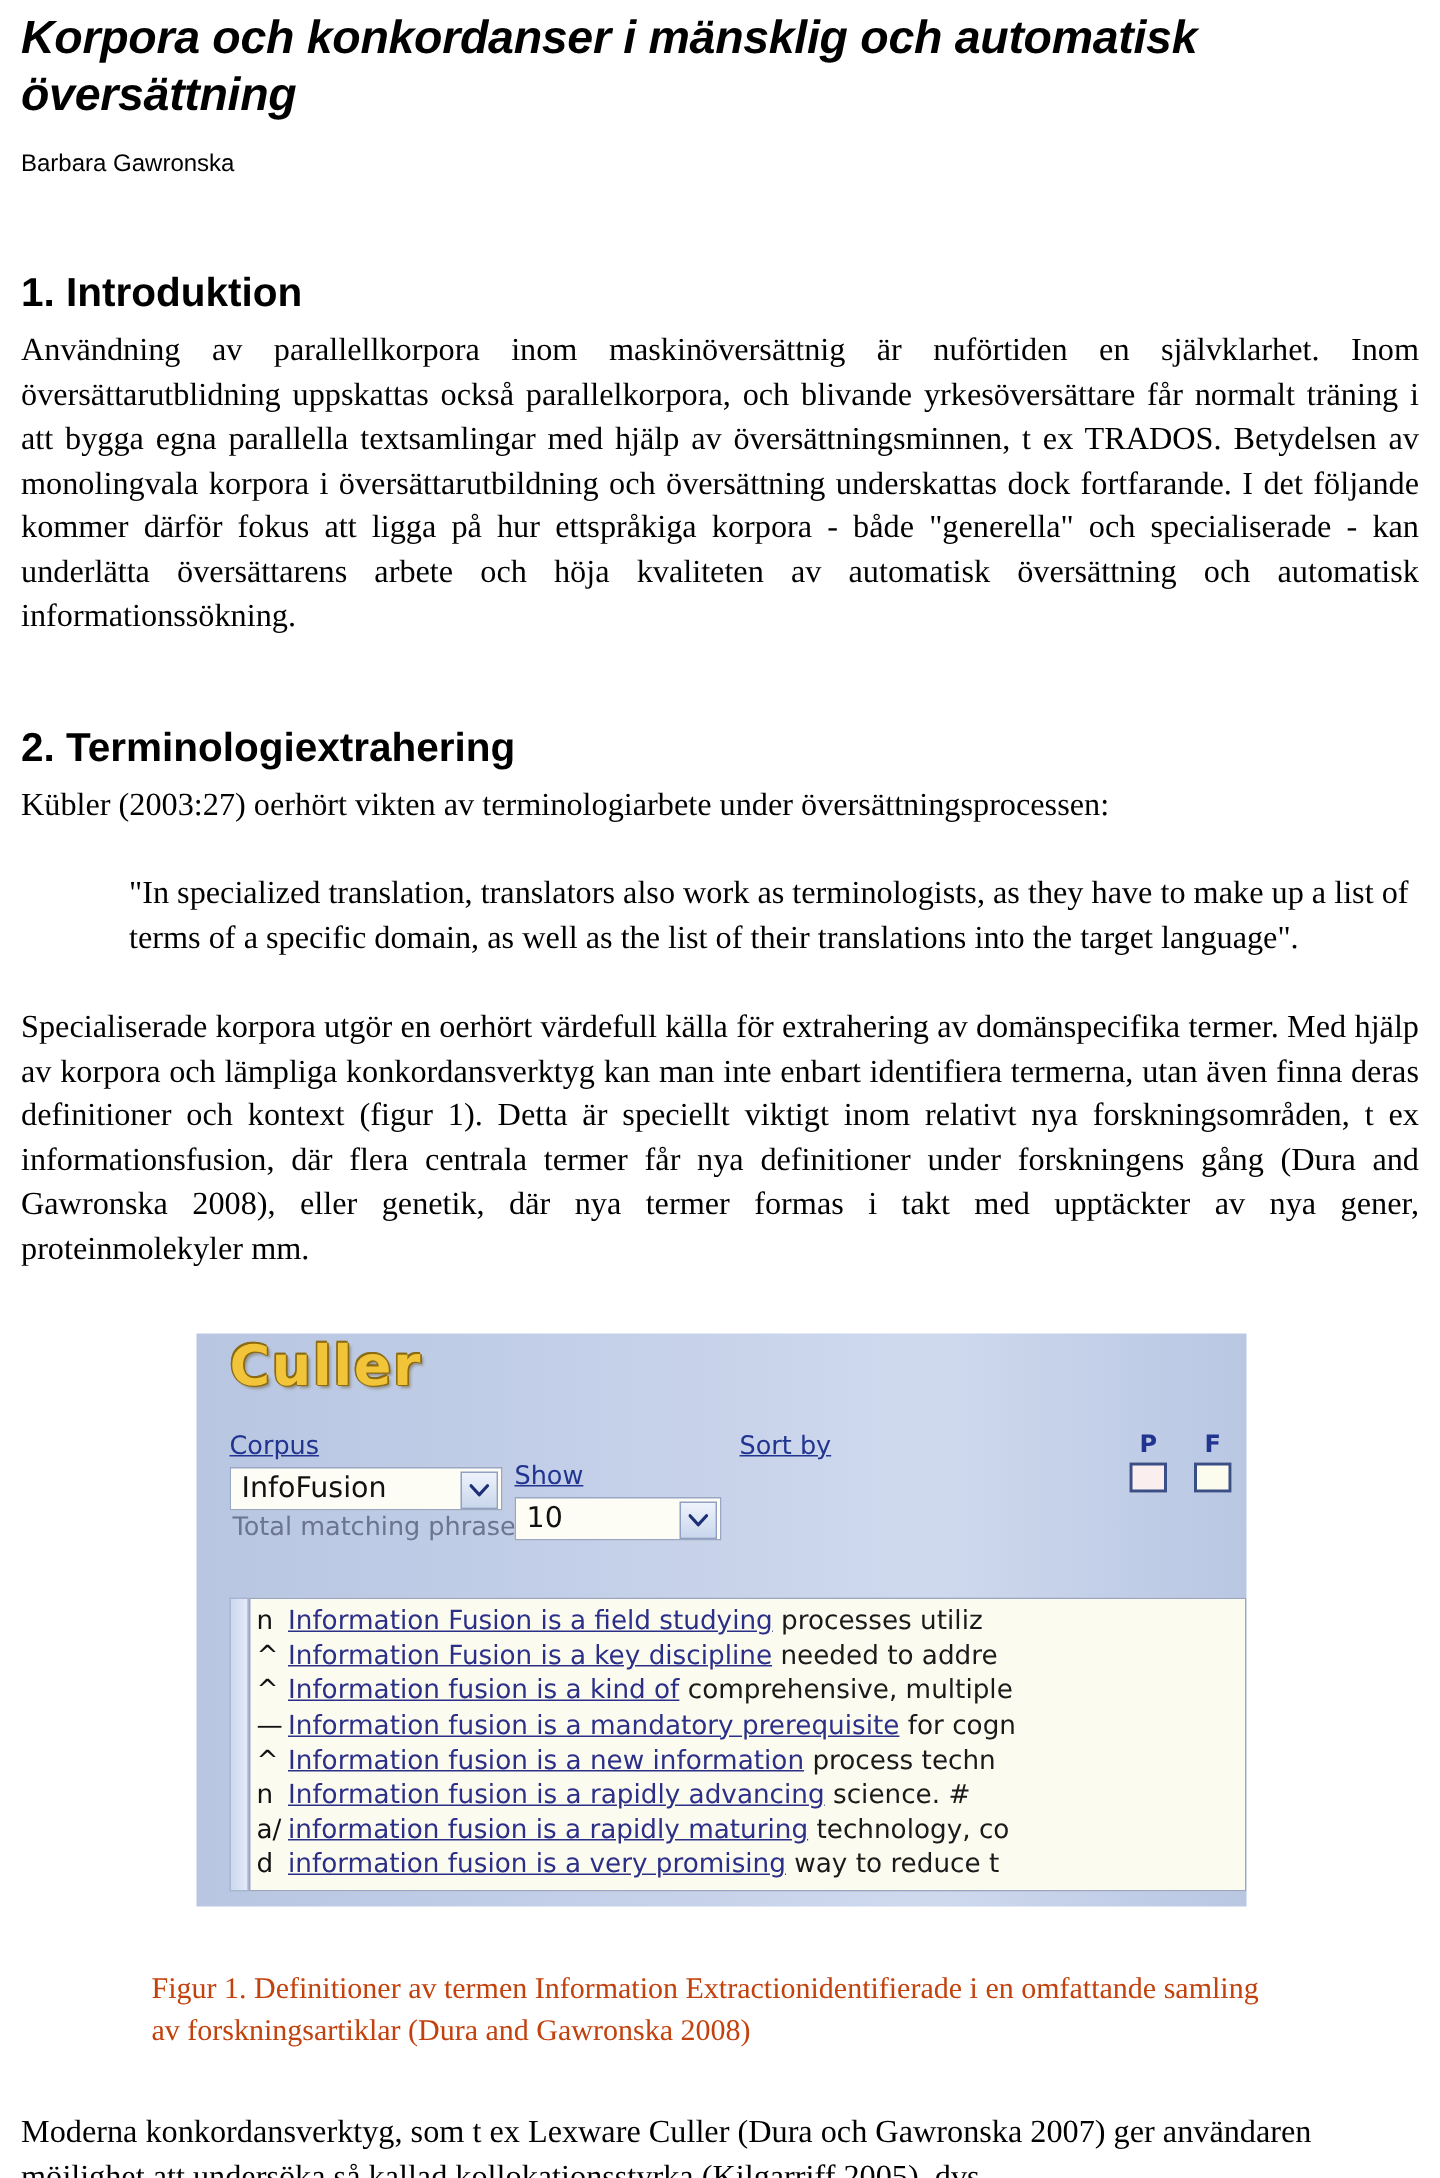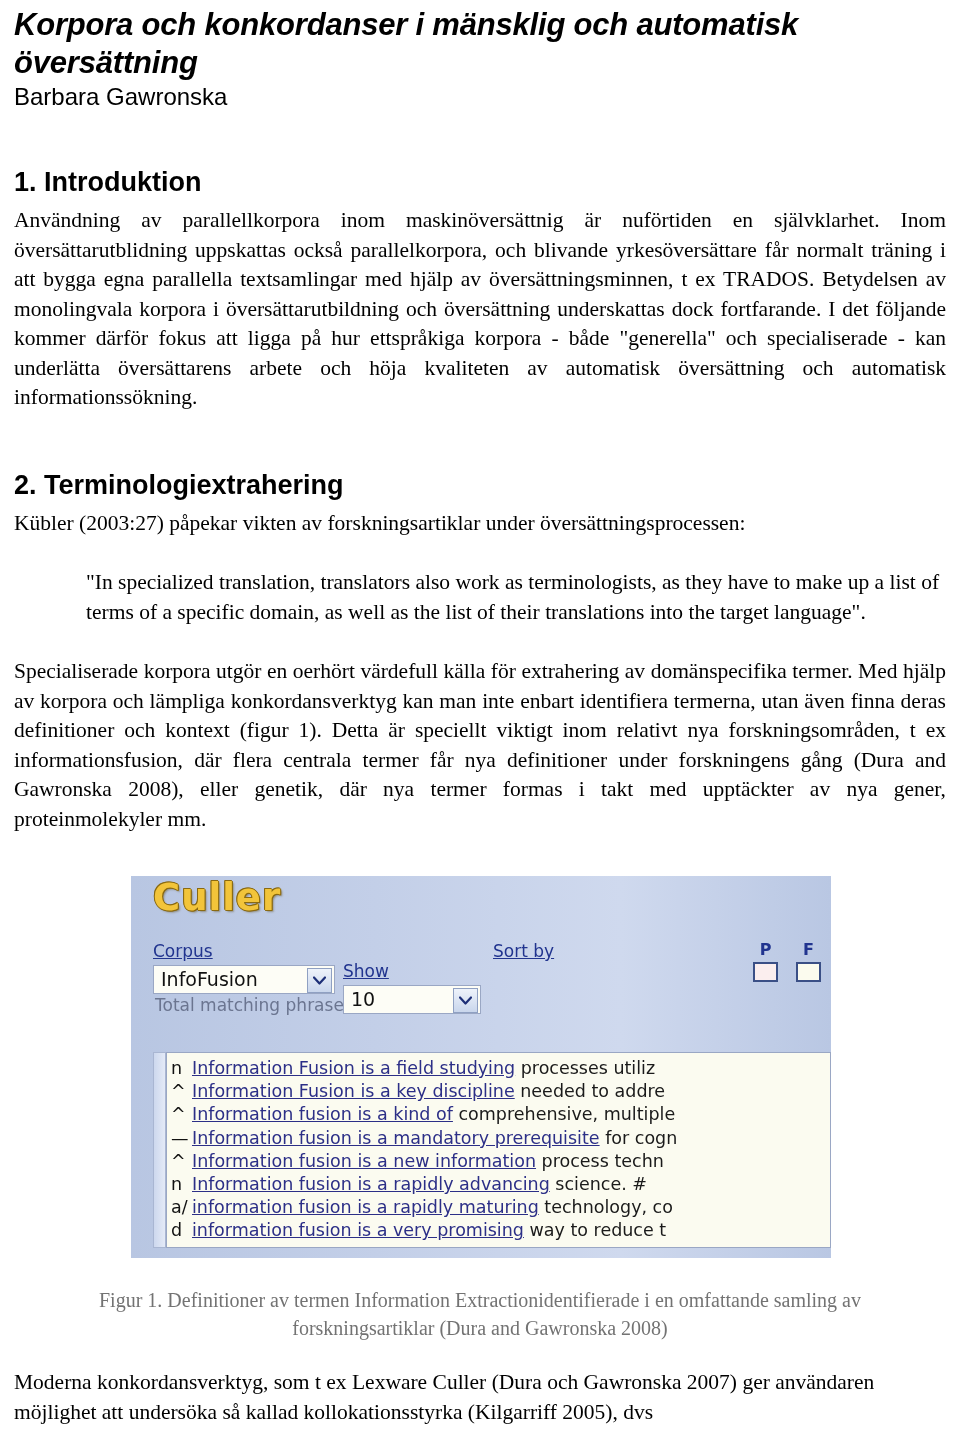--- a/index.html
+++ b/index.html
@@ -35,23 +35,23 @@
     font-weight: bold;
     font-size: 31px;
     line-height: 38px;
     letter-spacing: -0.2px;
     margin: 0;
     color: #000;
     font-style: italic;
   }
   .doc-author {
     font-family: "Liberation Sans", "DejaVu Sans", sans-serif;
-    font-size: 24px;
+    font-size: 16px;
     line-height: 26px;
-    margin: 2px 0 0 0;
+    margin: 15px 0 0 0;
     color: #000;
   }
 
   
   .section-heading {
     font-family: "Liberation Sans", "DejaVu Sans", sans-serif;
     font-weight: bold;
     font-size: 27px;
     line-height: 32px;
     margin: 0;
@@ -238,24 +238,24 @@
   .conc-hit {
     color: #2c2f87;
     text-decoration: underline;
   }
   .conc-tail { color: #1a1a1a; }
 
   
   .caption {
     font-size: 20px;
     line-height: 28px;
-    text-align: center;
-    margin: 4px;
+    text-align: left;
+    margin: 17px;
     padding: 0 70px;
-    color: #737373;
+    color: #c2410c;
   }
 </style>
 </head>
 <body>
 
 <div class="page">
   <div class="inner">
 
     <h1 class="doc-title">Korpora och konkordanser i mänsklig och automatisk översättning</h1>
     <div class="doc-author">Barbara Gawronska</div>
@@ -263,21 +263,21 @@
     <div class="sp-56"></div>
 
     <h2 class="section-heading">1. Introduktion</h2>
     <div class="sp-8"></div>
     <p class="para">Användning av parallellkorpora inom maskinöversättnig är nuförtiden en självklarhet. Inom översättarutblidning uppskattas också parallelkorpora, och blivande yrkesöversättare får normalt träning i att bygga egna parallella textsamlingar med hjälp av översättningsminnen, t ex TRADOS. Betydelsen av monolingvala korpora i översättarutbildning och översättning underskattas dock fortfarande. I det följande kommer därför fokus att ligga på hur ettspråkiga korpora - både "generella" och specialiserade - kan underlätta översättarens arbete och höja kvaliteten av automatisk översättning och automatisk informationssökning.</p>
 
     <div class="sp-56"></div>
 
     <h2 class="section-heading">2. Terminologiextrahering</h2>
     <div class="sp-8"></div>
-    <p class="para para-nojust">Kübler (2003:27) påpekar vikten av forskningsartiklar under översättningsprocessen:</p>
+    <p class="para para-nojust">Kübler (2003:27) oerhört vikten av terminologiarbete under översättningsprocessen:</p>
 
     <div class="sp-30"></div>
     <p class="quote">"In specialized translation, translators also work as terminologists, as they have to make up a list of terms of a specific domain, as well as the list of their translations into the target language".</p>
 
     <div class="sp-30"></div>
     <p class="para">Specialiserade korpora utgör en oerhört värdefull källa för extrahering av domänspecifika termer. Med hjälp av korpora och lämpliga konkordansverktyg kan man inte enbart identifiera termerna, utan även finna deras definitioner och kontext (figur 1). Detta är speciellt viktigt inom relativt nya forskningsområden, t ex informationsfusion, där flera centrala termer får nya definitioner under forskningens gång (Dura and Gawronska 2008), eller genetik, där nya termer formas i takt med upptäckter av nya gener, proteinmolekyler mm.</p>
 
     <div class="sp-42"></div>
 
     <div class="figure-wrap" style="height:392px;">

